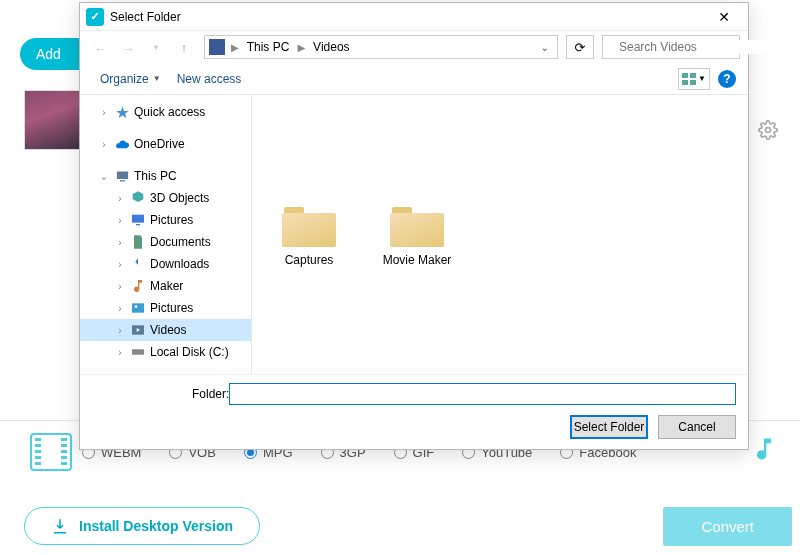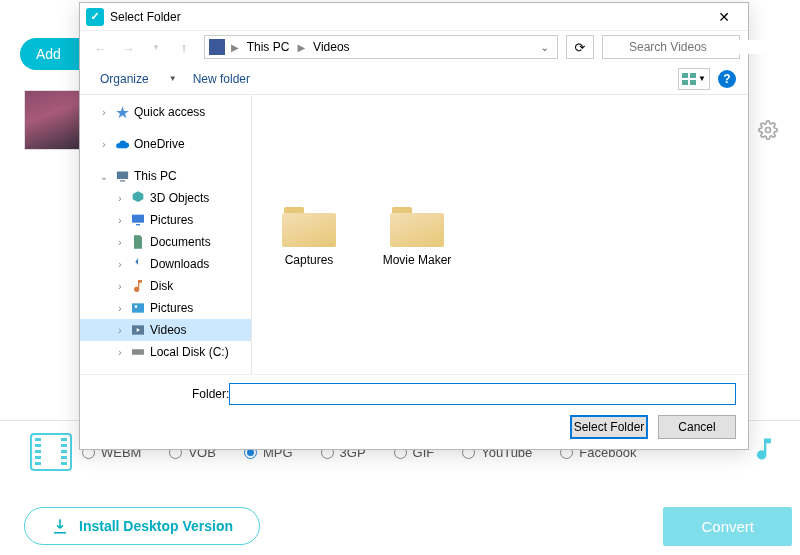--- a/index.html
+++ b/index.html
@@ -38,26 +38,26 @@
 
 .navbar { height: 32px; display: flex; align-items: center; padding: 0 8px; gap: 4px; }
 .nav-arrow { width: 24px; height: 24px; display: flex; align-items: center; justify-content: center; color: #999; cursor: pointer; font-size: 13px; }
 .nav-arrow.disabled { color: #ccc; }
 .breadcrumb-box { flex: 1; height: 24px; border: 1px solid #ccc; display: flex; align-items: center; padding: 0 4px; margin: 0 4px; background: #fff; }
 .bc-icon { width: 16px; height: 16px; background: #3b5998; margin-right: 2px; }
 .bc-sep { color: #888; margin: 0 4px; font-size: 10px; }
 .bc-item { font-size: 12px; padding: 2px 4px; cursor: pointer; }
 .bc-dropdown { margin-left: auto; color: #555; font-size: 10px; padding: 0 4px; }
 .refresh-btn { width: 28px; height: 24px; border: 1px solid #ccc; display: flex; align-items: center; justify-content: center; cursor: pointer; font-size: 13px; }
-.search-box { width: 138px; height: 24px; border: 1px solid #ccc; display: flex; align-items: center; padding: 0 20px; margin-left: 4px; }
+.search-box { width: 138px; height: 24px; border: 1px solid #ccc; display: flex; align-items: center; padding: 0 10px; margin-left: 4px; }
 .search-box svg { width: 13px; height: 13px; color: #888; margin-right: 6px; }
 .search-box input { border: none; outline: none; font-size: 12px; flex: 1; color: #888; }
 
 .toolbar { height: 32px; display: flex; align-items: center; padding: 0 12px; border-bottom: 1px solid #e8e8e8; }
-.tb-item { font-size: 12px; color: #1a4d8f; padding: 4px 8px; cursor: pointer; display: flex; align-items: center; gap: 20px; }
+.tb-item { font-size: 12px; color: #1a4d8f; padding: 4px 8px; cursor: pointer; display: flex; align-items: center; gap: 4px; }
 .tb-item .chev { font-size: 8px; color: #555; }
 .tb-spacer { flex: 1; }
 .view-btn { width: 32px; height: 22px; border: 1px solid #ccc; display: flex; align-items: center; justify-content: center; margin-right: 8px; cursor: pointer; }
 .view-btn .chev { font-size: 8px; margin-left: 2px; }
 .help-btn { width: 18px; height: 18px; background: #0078d7; color: #fff; border-radius: 50%; display: flex; align-items: center; justify-content: center; font-size: 12px; font-weight: bold; cursor: pointer; }
 
 .dialog-body { flex: 1; display: flex; overflow: hidden; }
 .tree { width: 172px; border-right: 1px solid #e8e8e8; overflow-y: auto; padding: 6px 0; }
 .tree-item { display: flex; align-items: center; height: 22px; font-size: 12px; padding-left: 8px; cursor: pointer; gap: 4px; }
 .tree-item.selected { background: #cce8ff; }
@@ -177,21 +177,21 @@
         </svg>
       <input type="text" placeholder="Search Videos" style="">
     </div>
   </div>
 
   <div class="toolbar">
     <div class="tb-item">
         <span>Organize</span>
         <span class="chev">▼</span>
       </div>
-    <div class="tb-item">New folder</div>
+    <div class="tb-item">New access</div>
     <div class="tb-spacer"></div>
     <div class="view-btn">
         <svg width="14" height="12" viewBox="0 0 14 12">
           <rect x="0" y="0" width="6" height="5" fill="#5a9"></rect>
           <rect x="8" y="0" width="6" height="5" fill="#5a9"></rect>
           <rect x="0" y="7" width="6" height="5" fill="#5a9"></rect>
           <rect x="8" y="7" width="6" height="5" fill="#5a9"></rect>
         </svg>
         <span class="chev">▼</span>
       </div>
@@ -268,21 +268,21 @@
             </span>
             <span>Downloads</span>
           </div>
           <div class="tree-item lvl2">
             <span class="expand">›</span>
             <span class="ticon">
               <svg viewBox="0 0 24 24" fill="#d87a3b">
                 <path d="M12 3v10.6a4 4 0 1 0 2 3.4V7h4V3z"></path>
               </svg>
             </span>
-            <span>Disk</span>
+            <span>Maker</span>
           </div>
           <div class="tree-item lvl2">
             <span class="expand">›</span>
             <span class="ticon">
               <svg viewBox="0 0 24 24" fill="#3b9dd8">
                 <rect x="3" y="5" width="18" height="14"></rect>
                 <circle cx="9" cy="10" r="2" fill="#fff"></circle>
               </svg>
             </span>
             <span>Pictures</span>

